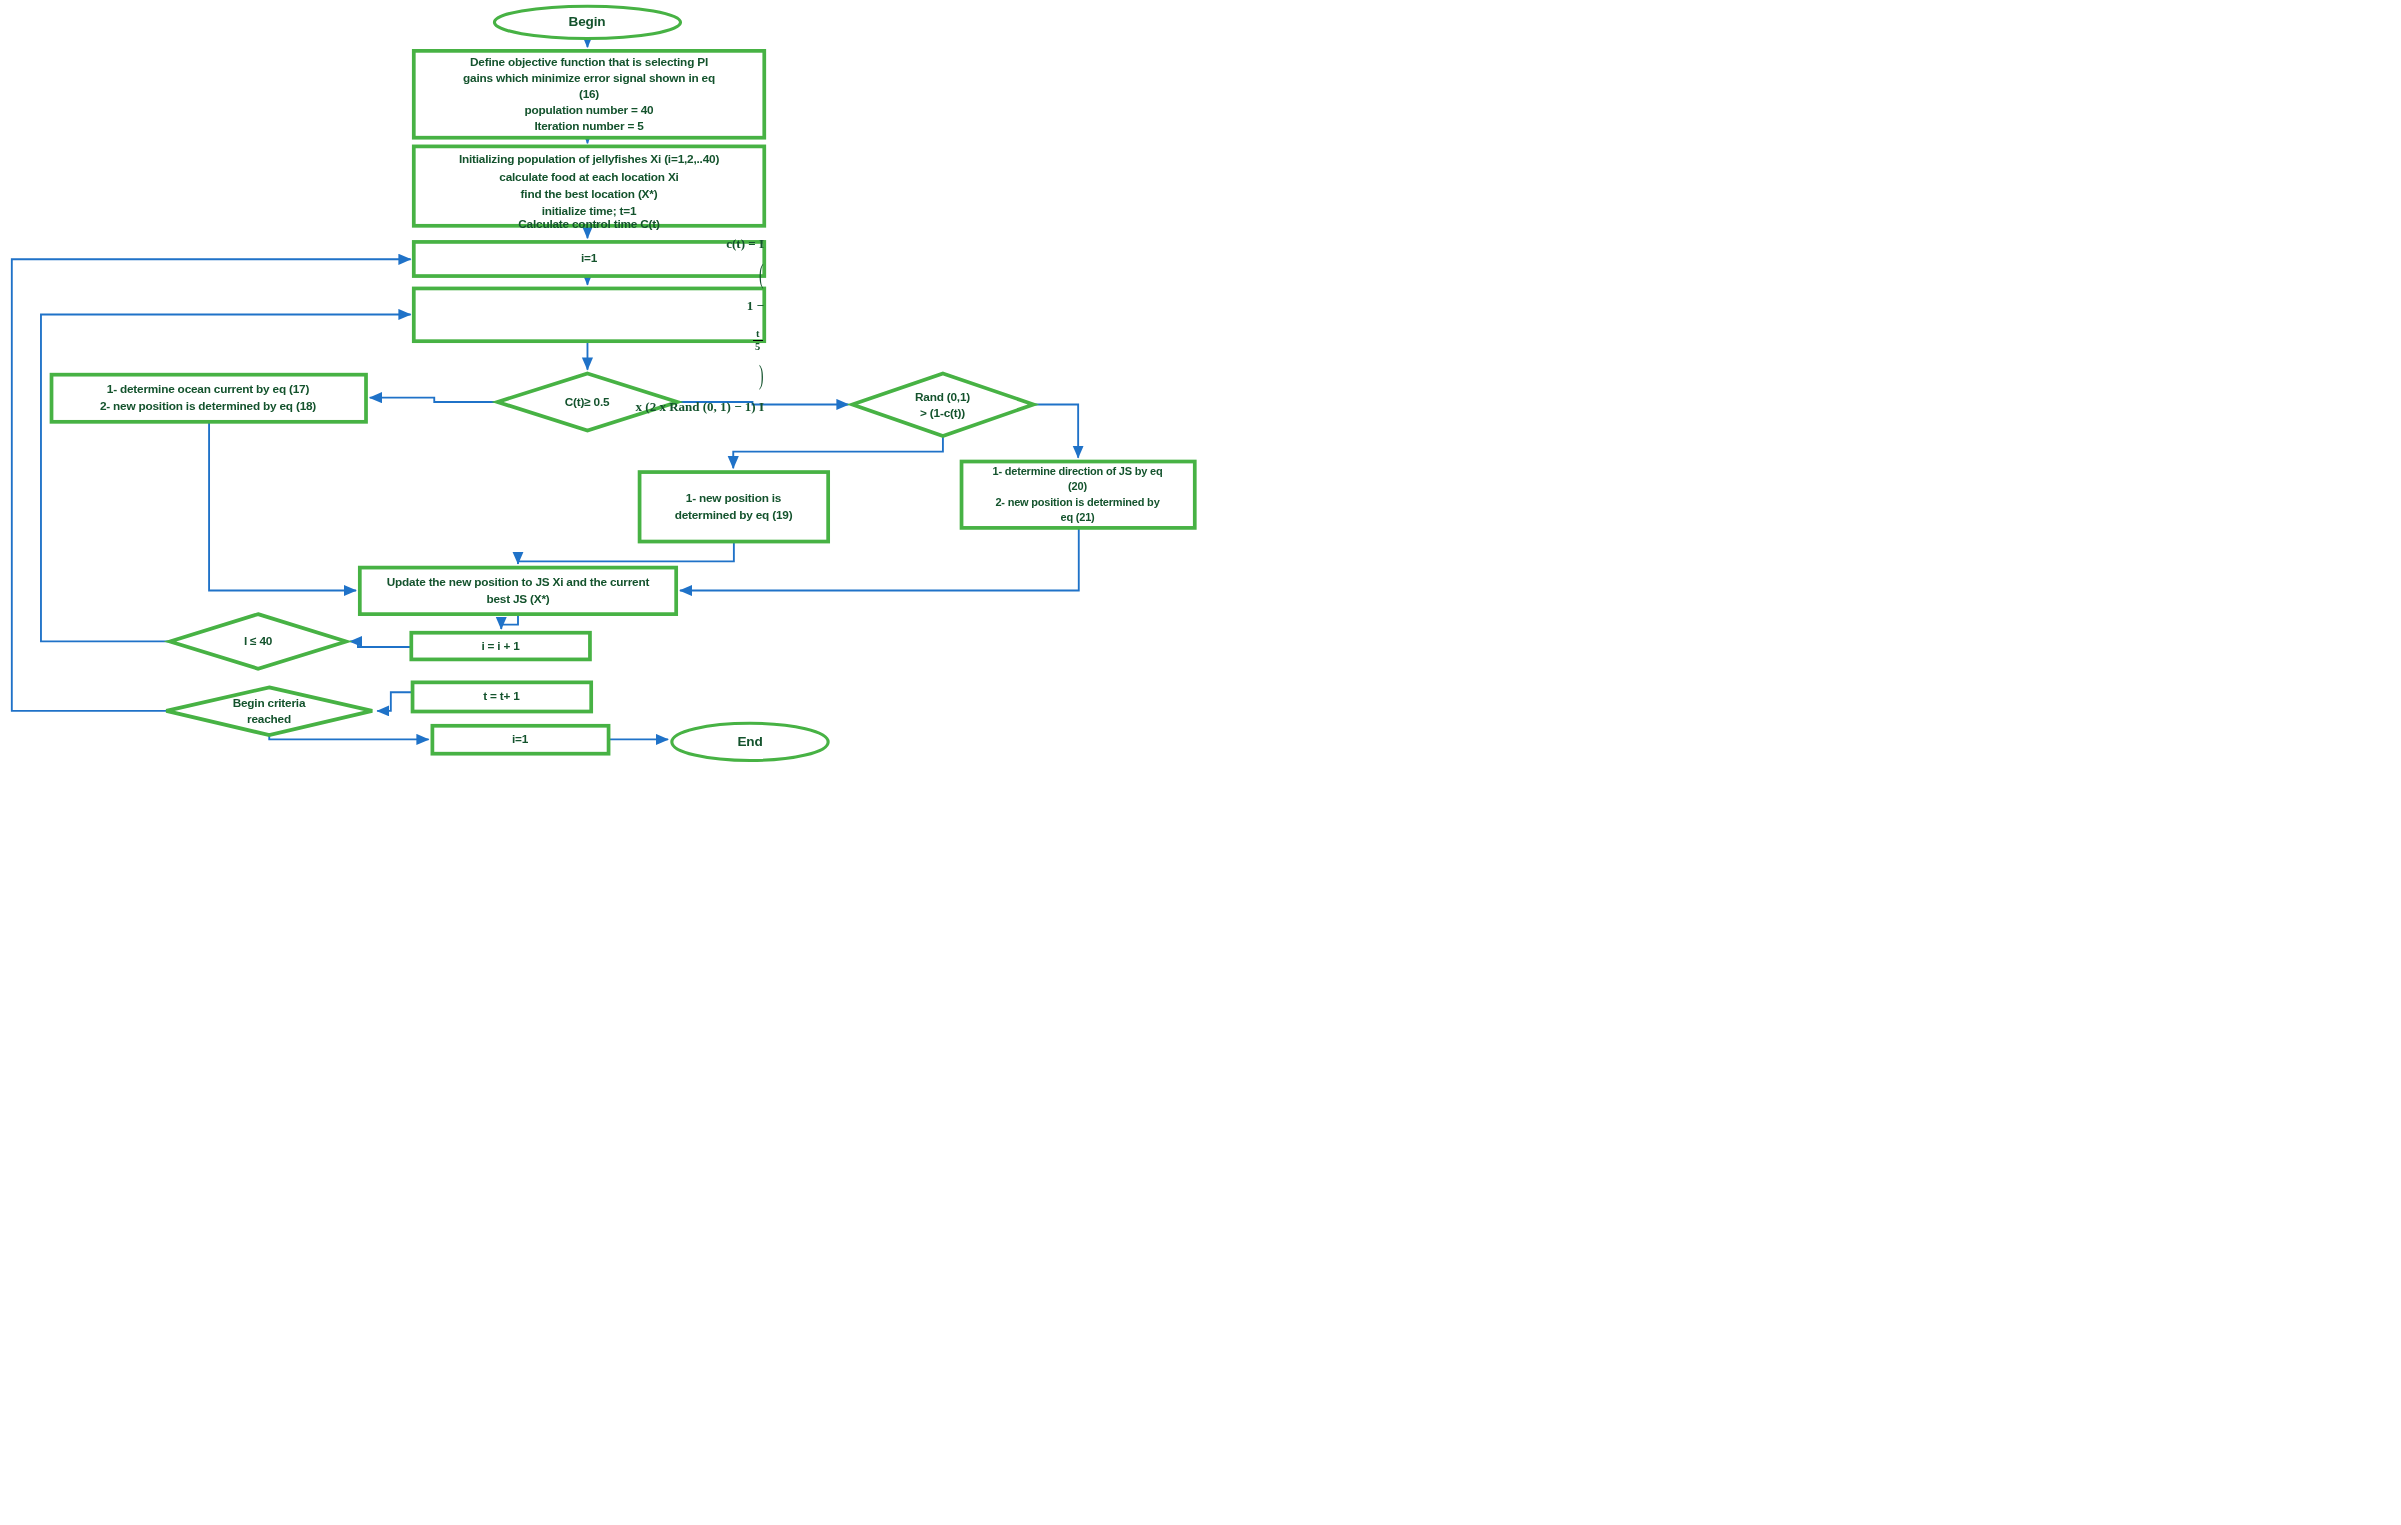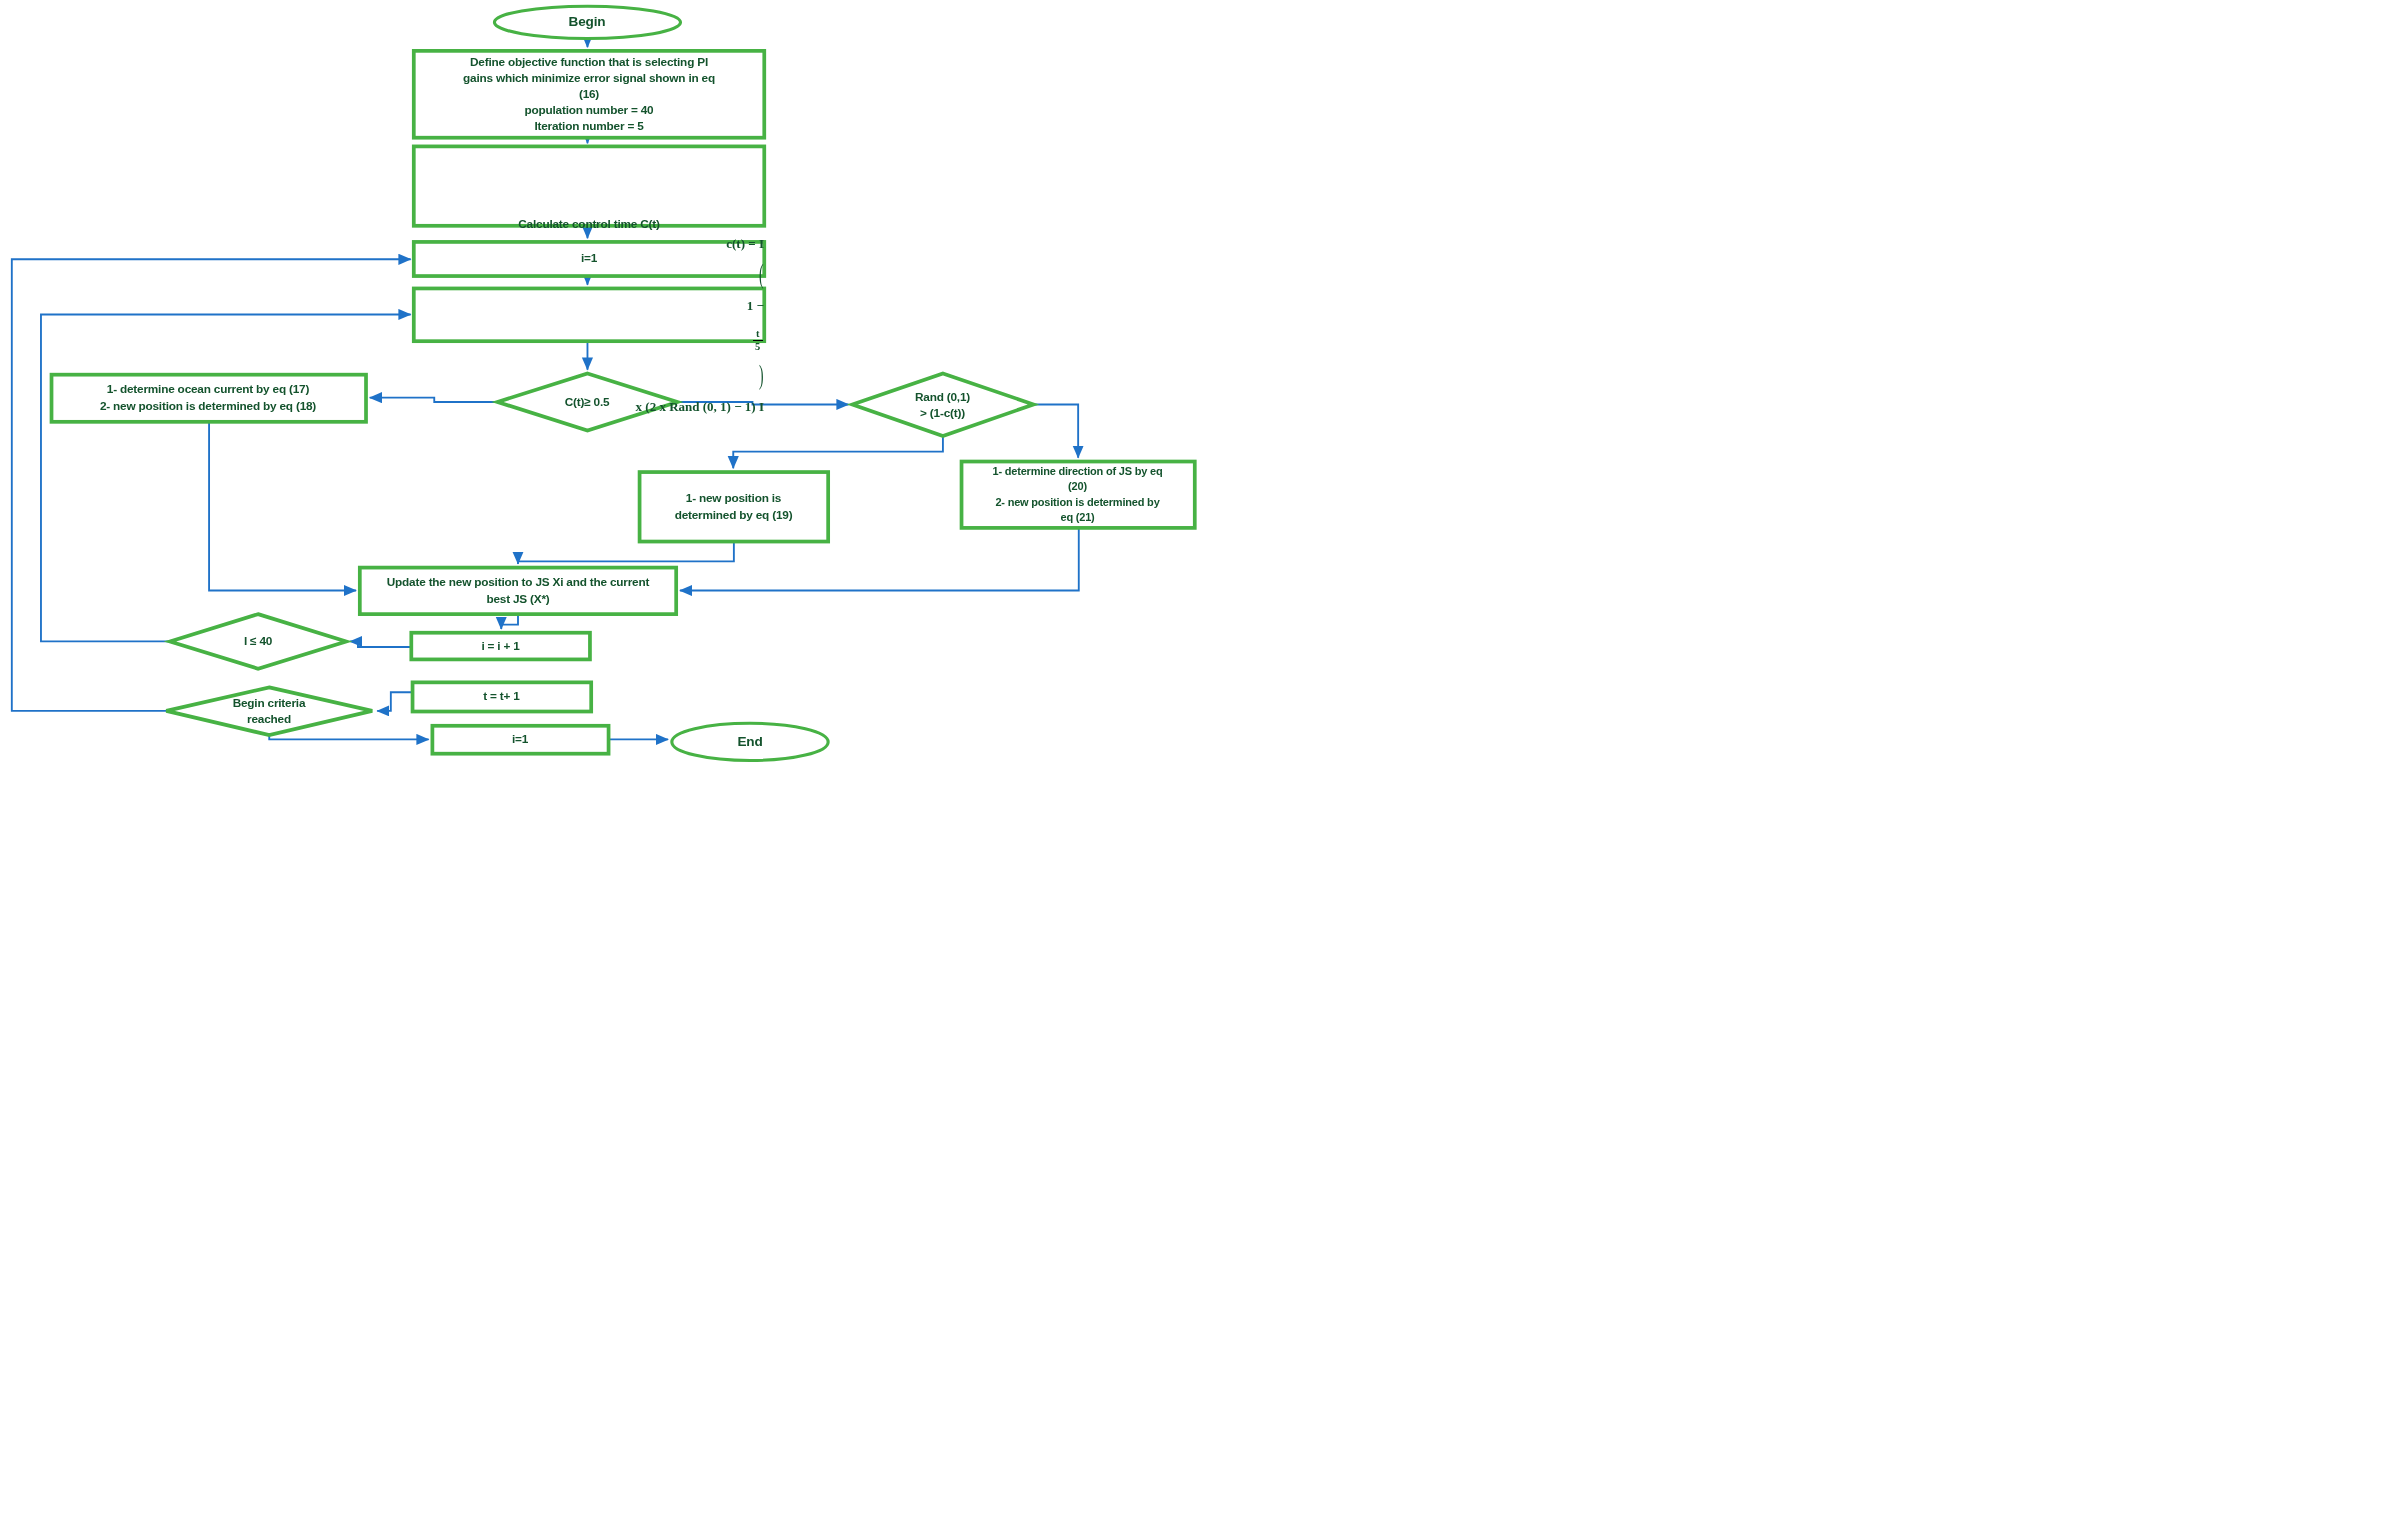--- a/index.html
+++ b/index.html
@@ -100,20 +100,26 @@
   <div class="label terminator-label" style="left:494px;top:6.2px;width:186px;height:32px;">Begin</div>
 
   <div class="label tight" style="left:417px;top:53px;width:344px;height:82px;">
     <div>Define objective function that is selecting PI</div>
     <div>gains which minimize error signal shown in eq</div>
     <div>(16)</div>
     <div>population number = 40</div>
     <div>Iteration number = 5</div>
   </div>
 
+  <div class="label" style="left:417px;top:149px;width:344px;height:74px;">
+    <div>Initializing population of jellyfishes Xi (i=1,2,..40)</div>
+    <div>calculate food at each location Xi</div>
+    <div>find the best location (X*)</div>
+    <div>initialize time; t=1</div>
+  </div>
 
   <div class="label" style="left:414px;top:242px;width:350px;height:34px;">i=1</div>
 
   <div class="label" style="left:414px;top:291px;width:350px;height:48px;">
     <div>Calculate control time C(t)</div>
     <div class="formula">
       <span>c(t) = I</span>
       <span class="bp">(</span>
       <span>1 −</span>
       <span class="frac">

